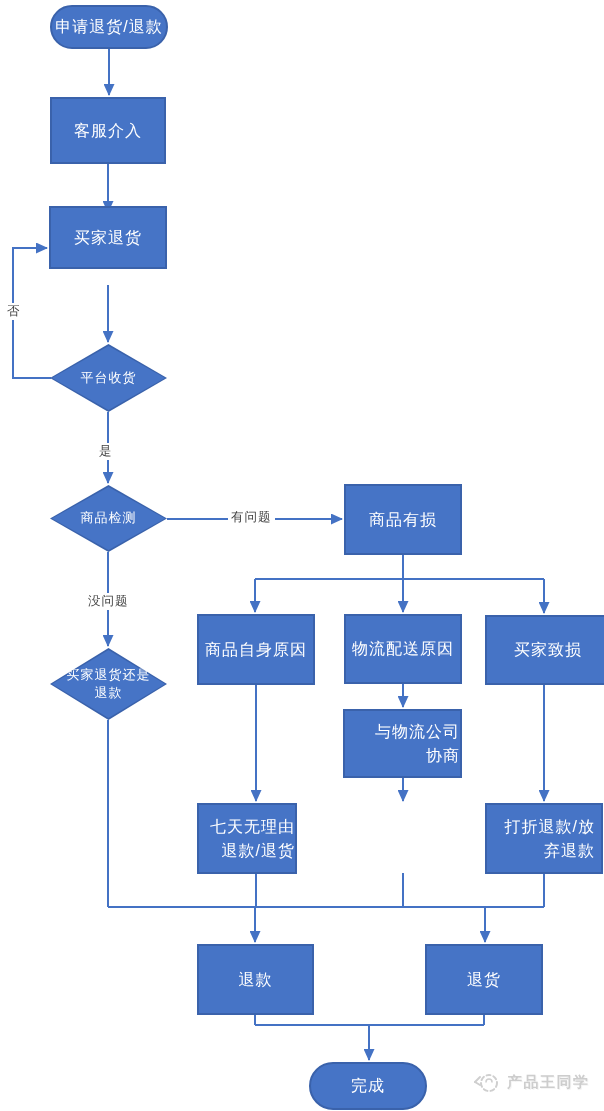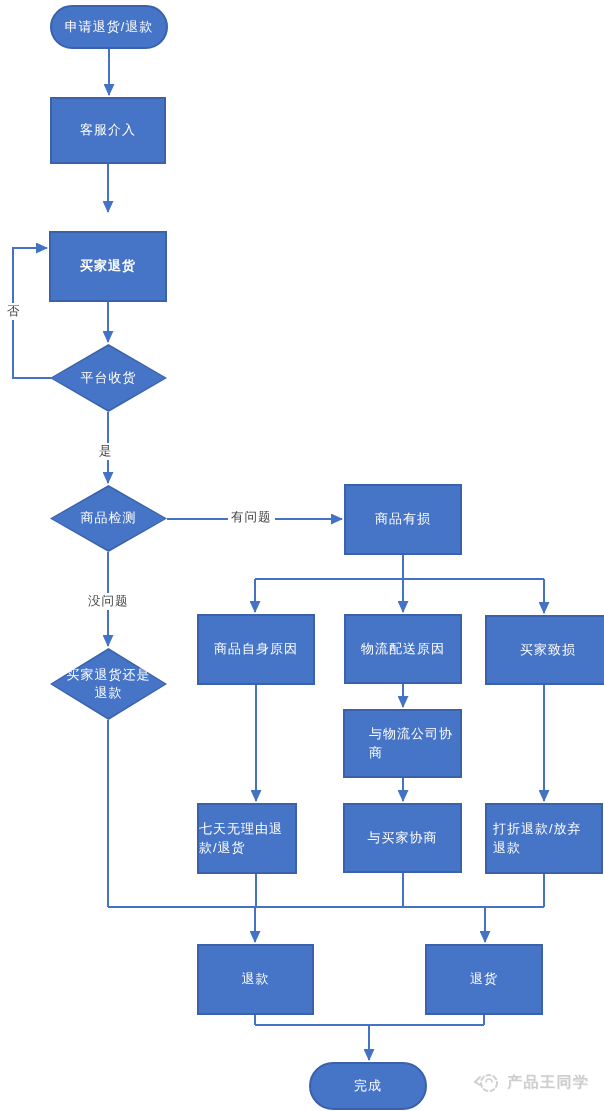--- a/index.html
+++ b/index.html
@@ -12,21 +12,21 @@
   }
   html,body{margin:0;padding:0;background:#ffffff;}
   .canvas{
     position:relative;width:604px;height:1111px;background:#ffffff;
     font-family:"Liberation Sans","DejaVu Sans",sans-serif;overflow:hidden;
   }
   svg.wires{position:absolute;left:0;top:0;z-index:0;}
   .node{
     position:absolute;box-sizing:border-box;display:flex;align-items:center;justify-content:center;
     background:var(--node-fill);border:2px solid var(--node-border);
-    color:var(--node-text);font-size:13px;line-height:1.45;text-align:left;
+    color:var(--node-text);font-size:16px;line-height:1.45;text-align:right;
     letter-spacing:1px;z-index:1;
   }
   .pill{border-radius:22px;}
   .diamond{
     position:absolute;display:flex;align-items:center;justify-content:center;z-index:1;
   }
   .diamond .shape{position:absolute;inset:0;background:var(--node-border);
     clip-path:polygon(50% 0,100% 50%,50% 100%,0 50%);}
   .diamond .shape-inner{position:absolute;inset:2px;background:var(--node-fill);
     clip-path:polygon(50% 0,100% 50%,50% 100%,0 50%);}
@@ -41,21 +41,21 @@
   .watermark{
     position:absolute;left:472px;top:1070px;display:flex;align-items:center;gap:5px;z-index:1;justify-content:flex-end;
   }
   .watermark .wm-text{
     color:var(--watermark-text);font-size:15px;font-weight:bold;letter-spacing:1.5px;
     text-shadow:1px 1px 0 #f5f5f5;
   }
   
   .n-start{left:50px;top:5px;width:118px;height:44px;}
   .n-cs{left:50px;top:97px;width:116px;height:67px;}
-  .n-buyer-return{left:49px;top:231px;width:118px;height:71px;font-weight:bold;}
+  .n-buyer-return{left:49px;top:206px;width:118px;height:63px;}
   .d-platform{left:50px;top:344px;width:117px;height:68px;}
   .d-check{left:50px;top:485px;width:117px;height:67px;}
   .n-damaged{left:344px;top:484px;width:118px;height:71px;}
   .d-return-or-refund{left:50px;top:648px;width:117px;height:72px;}
   .n-self-reason{left:197px;top:614px;width:118px;height:71px;}
   .n-logistics-reason{left:344px;top:614px;width:118px;height:70px;}
   .n-buyer-damage{left:485px;top:615px;width:126px;height:70px;}
   .n-negotiate-logistics{left:343px;top:709px;width:119px;height:69px;padding-left:24px;}
   .n-seven-day{left:197px;top:803px;width:100px;height:71px;}
   .n-negotiate-buyer{left:343px;top:803px;width:119px;height:70px;}
@@ -143,21 +143,20 @@
   <div class="node n-logistics-reason">物流配送原因</div>
 
   <div class="node n-buyer-damage">买家致损</div>
 
   <div class="node n-negotiate-logistics">与物流公司协商</div>
 
   <div class="node n-seven-day">
     <span class="wrap100">七天无理由退款/退货</span>
   </div>
 
-  <div class="node n-negotiate-buyer">与买家协商</div>
 
   <div class="node n-discount">
     <span class="wrap100">打折退款/放弃退款</span>
   </div>
 
   <div class="node n-refund">退款</div>
 
   <div class="node n-return-goods">退货</div>
 
   <div class="node pill n-done">完成</div>

